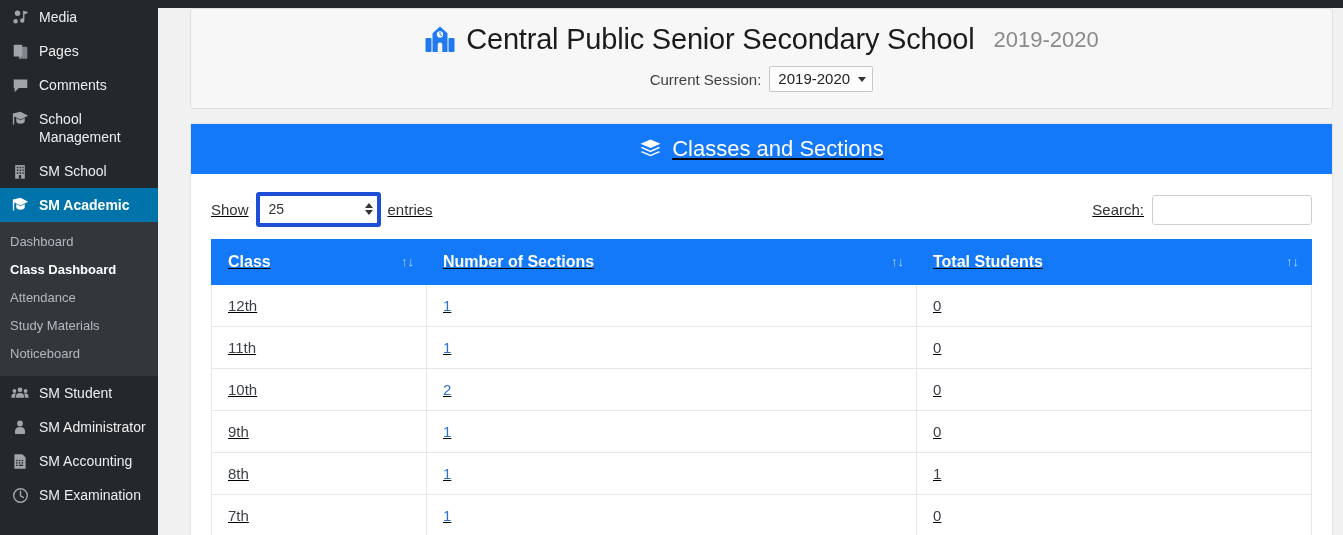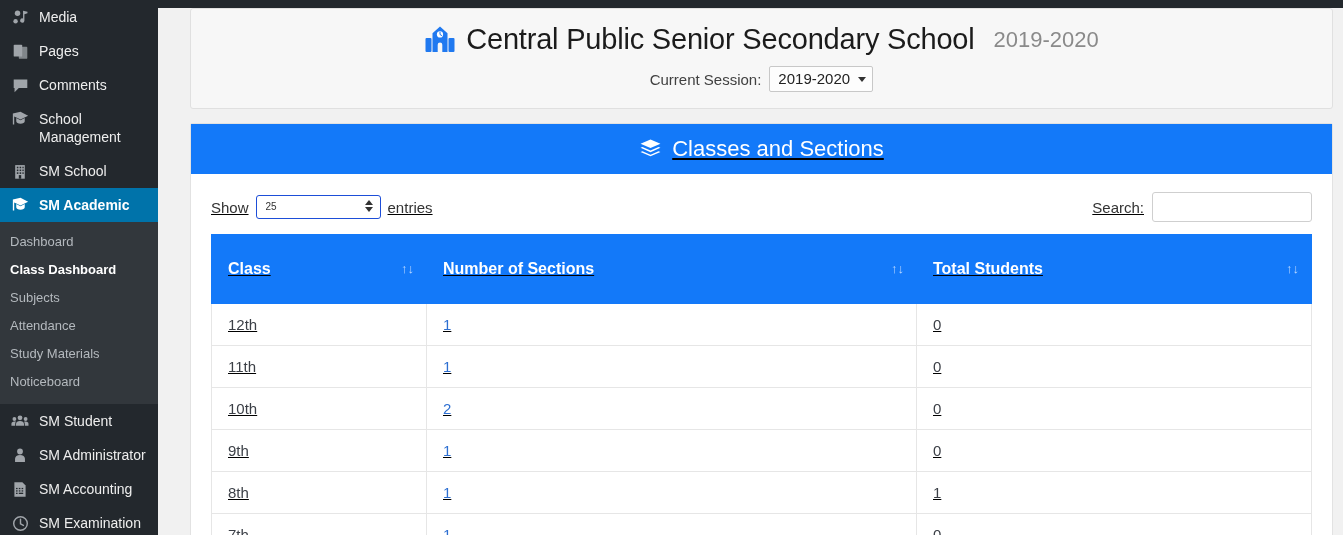--- a/index.html
+++ b/index.html
@@ -138,24 +138,24 @@
 
   .table-controls {
     display: flex; align-items: center; justify-content: space-between;
     padding: 4px 0 12px 0;
     font-size: 15px; color: #333;
   }
   .show-entries { display: flex; align-items: center; gap: 7px; }
   .entries-select {
     appearance: none; -webkit-appearance: none;
     width: 125px;
-    border: 1px solid #1d4ed8; border-radius: 3px;
+    border: 4px solid #1d4ed8; border-radius: 3px;
     background: #fff;
     padding: 5px 26px 6px 9px;
-    font-size: 10px; font-family: inherit; color: #333;
+    font-size: 14px; font-family: inherit; color: #333;
   }
   .spin {
     position: absolute; right: 8px; top: 50%; margin-top: -7px;
     display: flex; flex-direction: column; gap: 2px; pointer-events: none;
   }
   .spin i { display:block; width:0; height:0; border-left:4px solid transparent; border-right:4px solid transparent; }
   .spin i.up { border-bottom: 5px solid #333; }
   .spin i.dn { border-top: 5px solid #333; }
 
   .search-box { display: flex; align-items: center; gap: 8px; }
@@ -168,21 +168,21 @@
   }
 
   
   table.dt { width: 100%; border-collapse: collapse; table-layout: fixed; }
   table.dt thead th {
     background: #1379f9;
     color: #ffffff;
     font-size: 16px;
     font-weight: bold;
     text-align: left;
-    padding: 25px 16px;
+    padding: 13px 16px;
     border: 1px solid #1379f9;
     position: relative;
   }
   table.dt thead th .sorticon {
     position: absolute; right: 12px; top: 50%; margin-top: -8px;
     color: #bcd9ff;
     font-size: 13px;
     line-height: 16px;
   }
   table.dt thead th:nth-child(1) { width: 215px; }
@@ -275,21 +275,20 @@
           <path d="M2 3v13h1.6V6.5L11 10l9-4.5L11 1z"></path>
           <path d="M6 8.3v3.9c0 1.6 2.3 2.8 5 2.8s5-1.2 5-2.8V8.3l-5 2.5z"></path>
         </svg>
       </span>
       <span class="mi-label">SM Academic</span>
     </div>
 
     <div class="submenu">
       <div class="submenu-item">Dashboard</div>
       <div class="submenu-item current">Class Dashboard</div>
-      <div class="submenu-item">Subjects</div>
       <div class="submenu-item">Attendance</div>
       <div class="submenu-item">Study Materials</div>
       <div class="submenu-item">Noticeboard</div>
     </div>
 
     <div class="menu-item">
       <span class="mi-icon">
         <svg viewBox="0 0 22 20" width="18" height="16" fill="currentColor">
           <circle cx="11" cy="6" r="3"></circle>
             <circle cx="4" cy="7.5" r="2.4"></circle>

